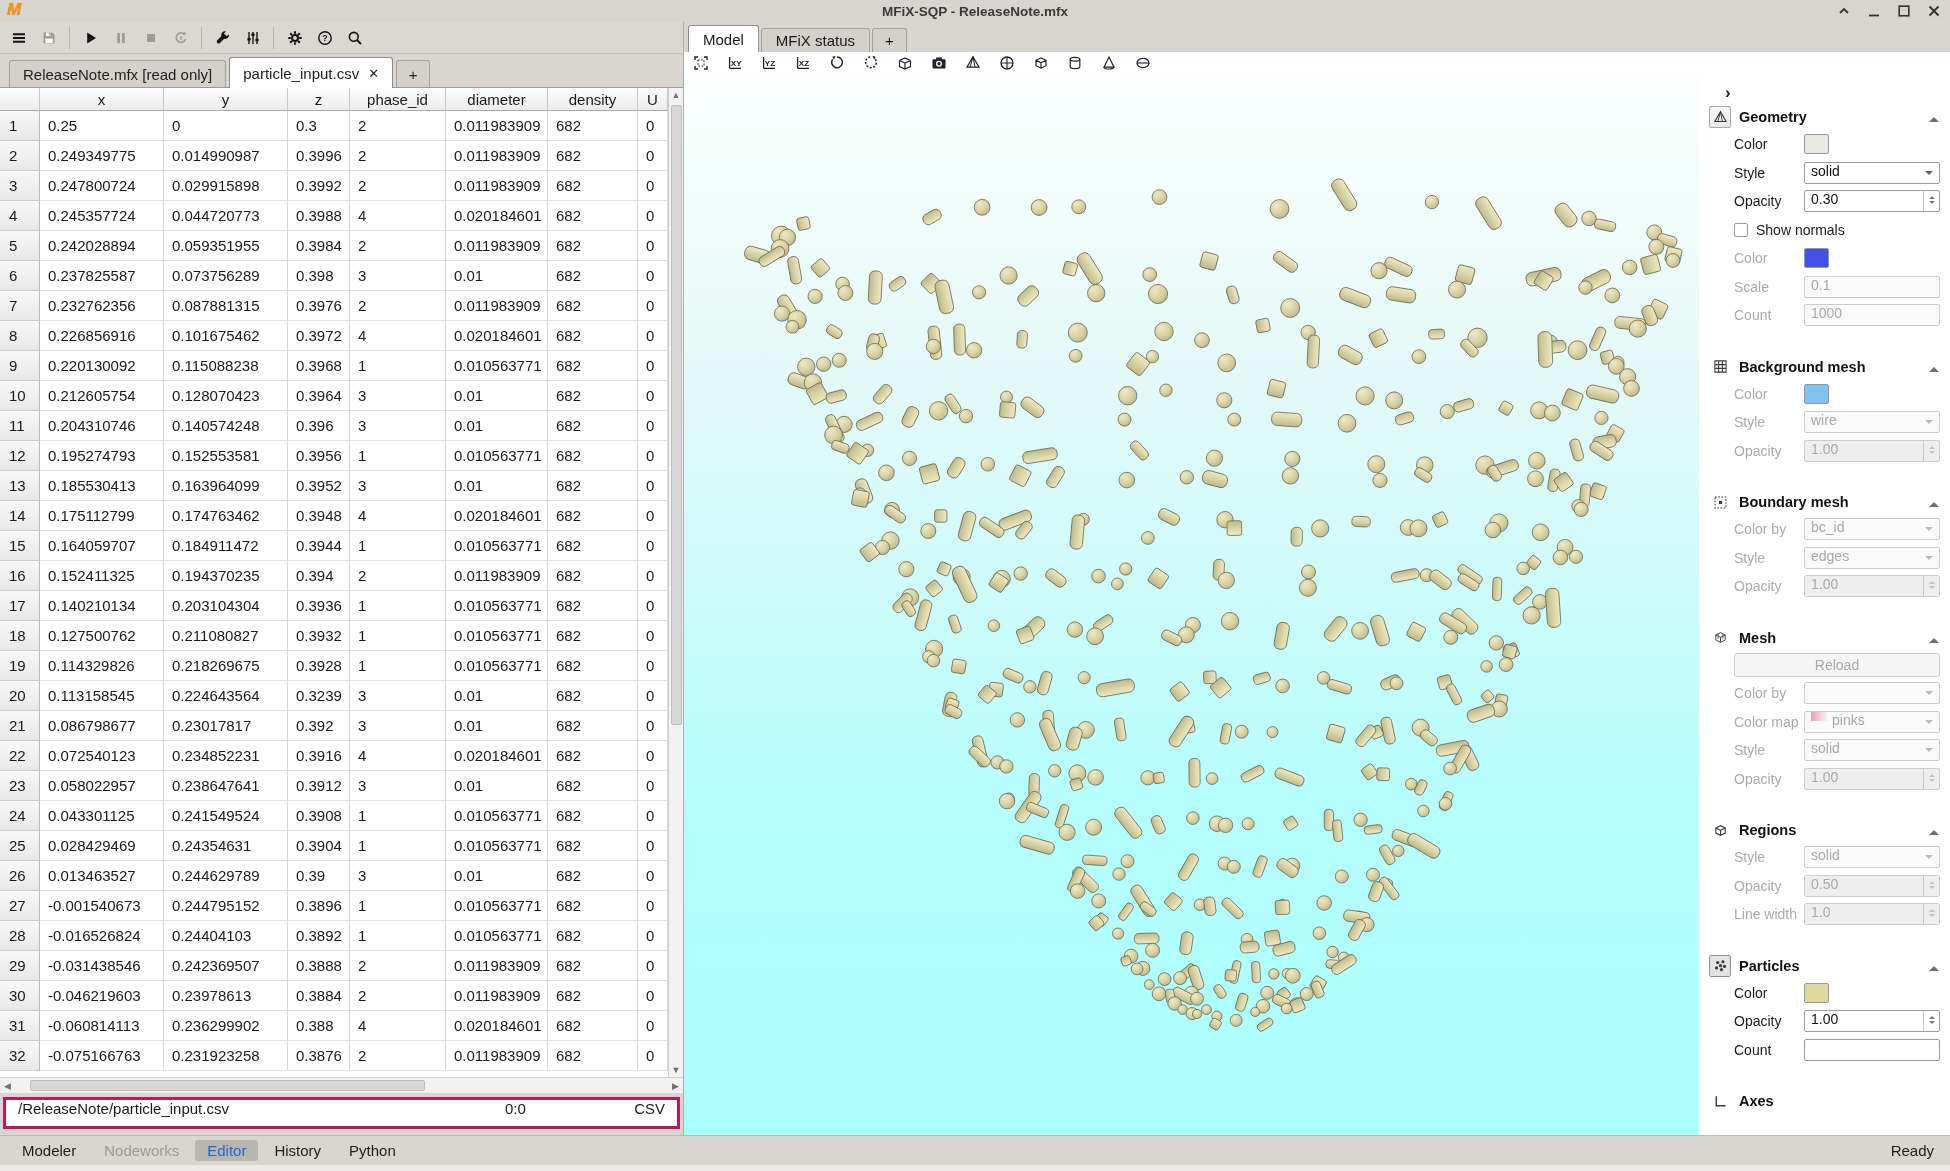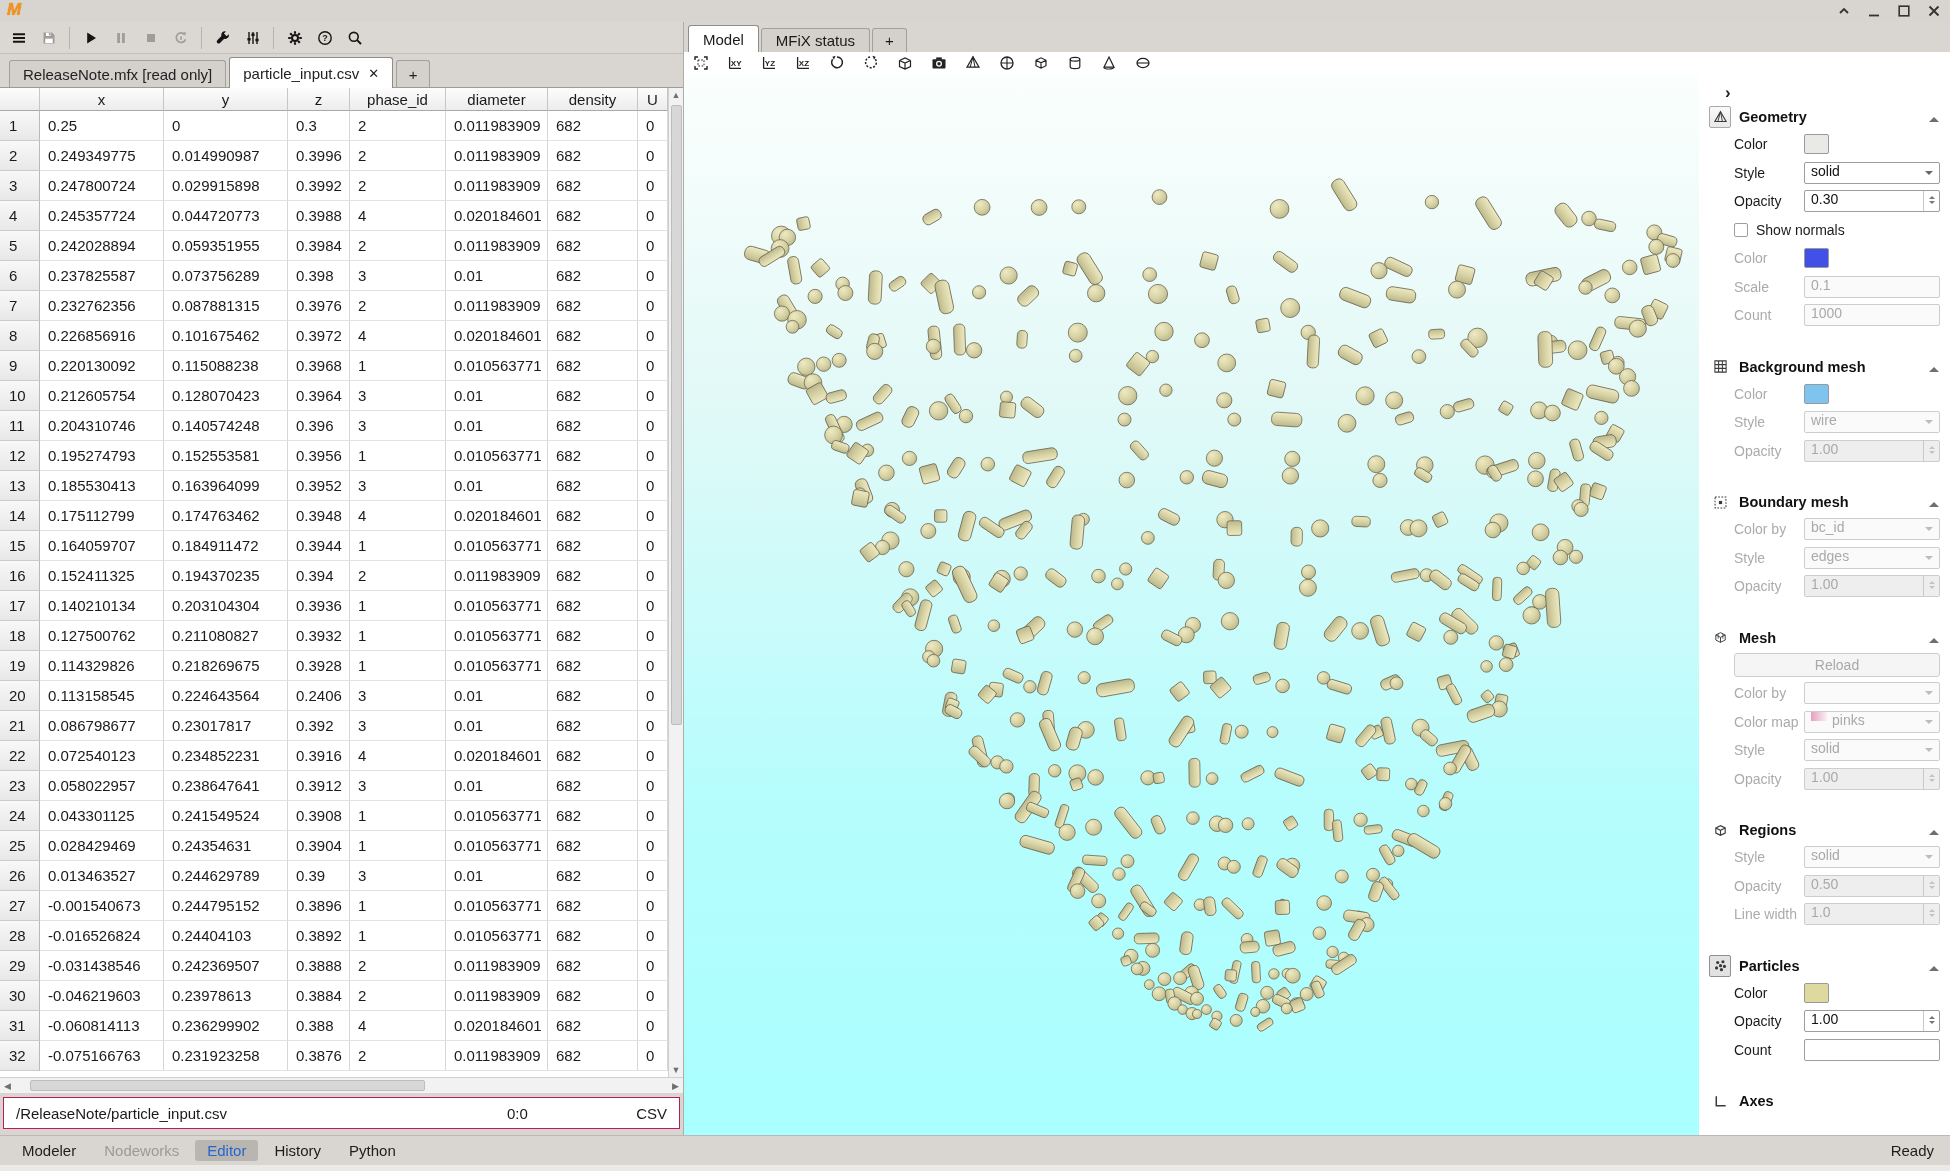--- a/index.html
+++ b/index.html
@@ -39,21 +39,21 @@
   .csv .td{height:30px;border-right:1px solid #d7d7d7;border-bottom:1px solid #e2e2e2;display:flex;align-items:center;padding-left:8px;font-size:15px;background:#fff}
   .vscroll{position:absolute;top:0;right:0;width:15px;bottom:0;background:#f2f2f2;border-left:1px solid #cfcfcf;display:flex;flex-direction:column;align-items:center}
   .vscroll .arr,.hscroll .arr{color:#707070;font-size:9px;line-height:14px;flex:none}
   .vthumb{width:11px;background:#d7d7d7;border:1px solid #bdbdbd;border-radius:2px;margin-top:3px;height:620px}
   .hscroll{height:16px;background:#f2f2f2;border-top:1px solid #cfcfcf;display:flex;align-items:center;flex:none;position:relative}
   .hthumb{position:absolute;left:30px;width:395px;top:2px;bottom:2px;background:#d7d7d7;border:1px solid #bdbdbd;border-radius:2px}
   .hscroll .arr.l{position:absolute;left:4px}.hscroll .arr.r{position:absolute;right:4px}
 
   
   .pathwrap{flex:none;padding:4px 3px 6px 3px;background:#d9d6d2}
-  .pathbar{height:32px;background:#fff;border:1px solid #be185d;display:flex;align-items:center;padding:0 12px;font-size:15px}
+  .pathbar{height:32px;background:#fff;border:3px solid #be185d;display:flex;align-items:flex-start;padding:0 12px;font-size:15px}
   .pathbar .p{flex:1}
   .pathbar .cur{width:120px}
   .pathbar .fmt{width:40px;text-align:right}
 
   
   .vtabbar{height:30px;background:#d9d6d2;display:flex;align-items:flex-end;padding-left:4px;gap:2px;flex:none}
   .vtab{height:24px;padding:0 14px;display:flex;align-items:center;background:#d4d1cd;border:1px solid #a3a09c;border-bottom:none;border-radius:3px 3px 0 0;font-size:15px}
   .vtab.active{background:#fff;height:28px;margin-bottom:-1px;border-color:#8f8c88}
   .vtab.plus{padding:0 12px}
   .vtkbar{height:22px;background:#fff;display:flex;align-items:center;gap:14px;padding-left:7px;flex:none;color:#222}
@@ -101,20 +101,21 @@
   .ready{margin-left:auto;padding-right:6px;font-size:15px;color:#1d1d1d}
   .bstrip{height:6px;background:#eceae7}
 </style>
 </head>
 <body>
 
 <div id="app">
 
   <div class="titlebar">
     <span class="logo">M</span>
+    <span class="wtitle">MFiX-SQP - ReleaseNote.mfx</span>
     <span class="winctl">
         <span class="winbtn">
           <svg width="16" height="16" viewBox="0 0 16 16" fill="none" stroke="currentColor" stroke-width="1.5">
             <path d="M4 10l4-4 4 4" stroke-width="1.8"></path>
           </svg>
         </span>
         <span class="winbtn">
           <svg width="16" height="16" viewBox="0 0 16 16" fill="none" stroke="currentColor" stroke-width="1.5">
             <path d="M3 12.5h10" stroke-width="1.8"></path>
           </svg>
@@ -375,21 +376,21 @@
             <div class="td">0.114329826</div>
             <div class="td">0.218269675</div>
             <div class="td">0.3928</div>
             <div class="td">1</div>
             <div class="td">0.010563771</div>
             <div class="td">682</div>
             <div class="td">0</div>
             <div class="rh">20</div>
             <div class="td">0.113158545</div>
             <div class="td">0.224643564</div>
-            <div class="td">0.2406</div>
+            <div class="td">0.3239</div>
             <div class="td">3</div>
             <div class="td">0.01</div>
             <div class="td">682</div>
             <div class="td">0</div>
             <div class="rh">21</div>
             <div class="td">0.086798677</div>
             <div class="td">0.23017817</div>
             <div class="td">0.392</div>
             <div class="td">3</div>
             <div class="td">0.01</div>

